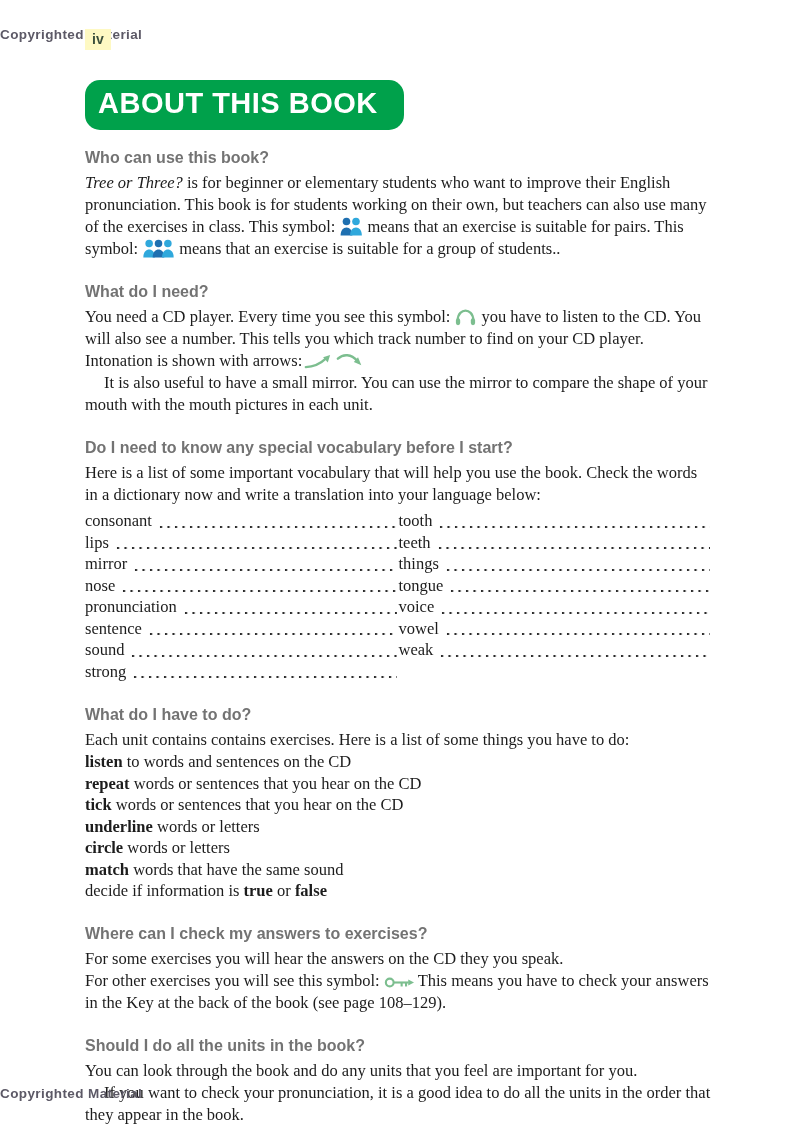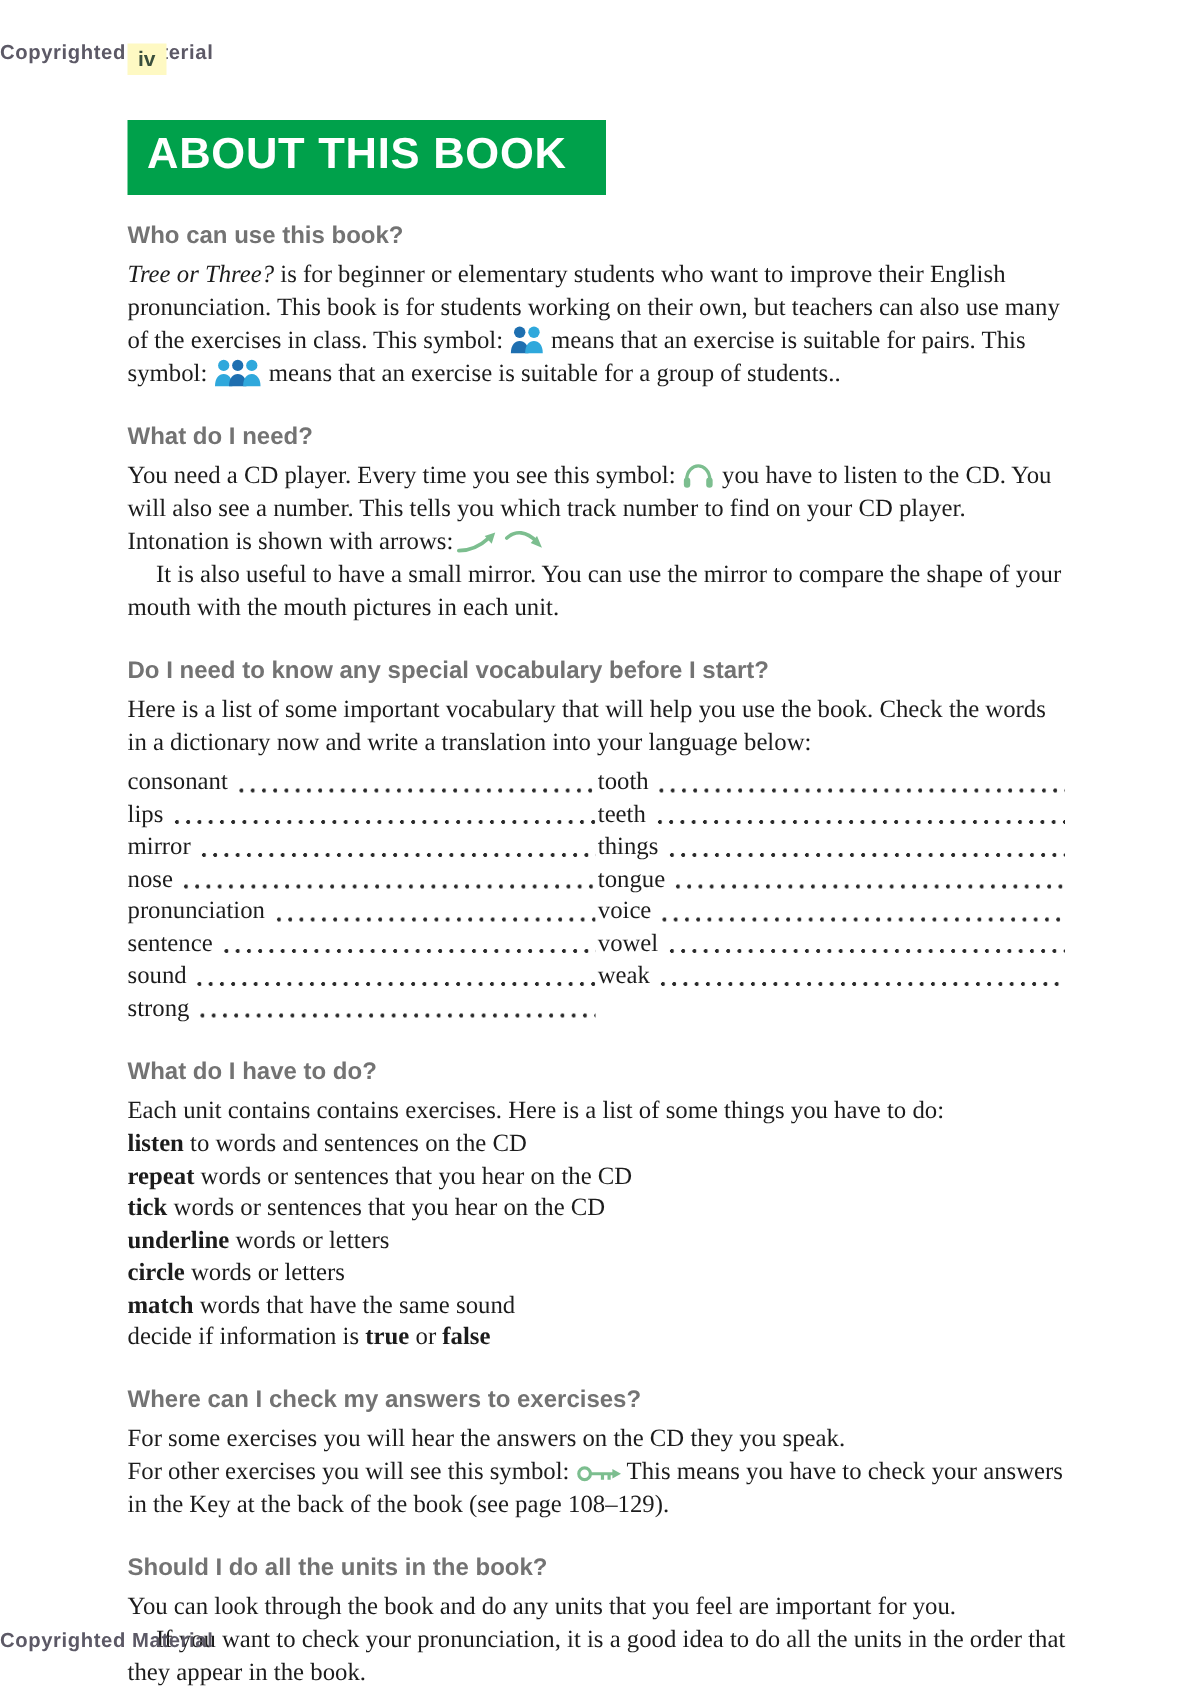--- a/index.html
+++ b/index.html
@@ -25,20 +25,21 @@
     font-family:"Liberation Sans", sans-serif; font-weight:bold;
     font-size:14px; padding:2px 7px 3px 7px;
   }
 
   .banner {
     display:inline-block; margin-top:80px;
     background:#00A14B; color:#ffffff;
     font-family:"Liberation Sans", sans-serif; font-weight:bold;
     font-size:29px; letter-spacing:.5px;
     padding:7px 26px 10px 13px;
+    border-radius:15px;
   }
 
   h2.sec {
     font-family:"Liberation Sans", sans-serif; font-weight:bold;
     font-size:16px; color:#737373;
     margin:23px 0 5px 0;
   }
   h2.first { margin-top:19px; }
 
   p.body { font-size:16.5px; line-height:22px; }

